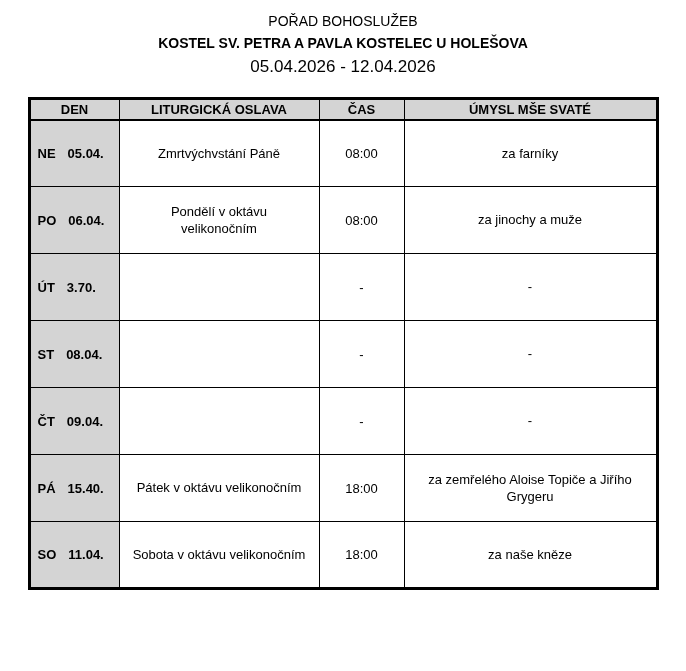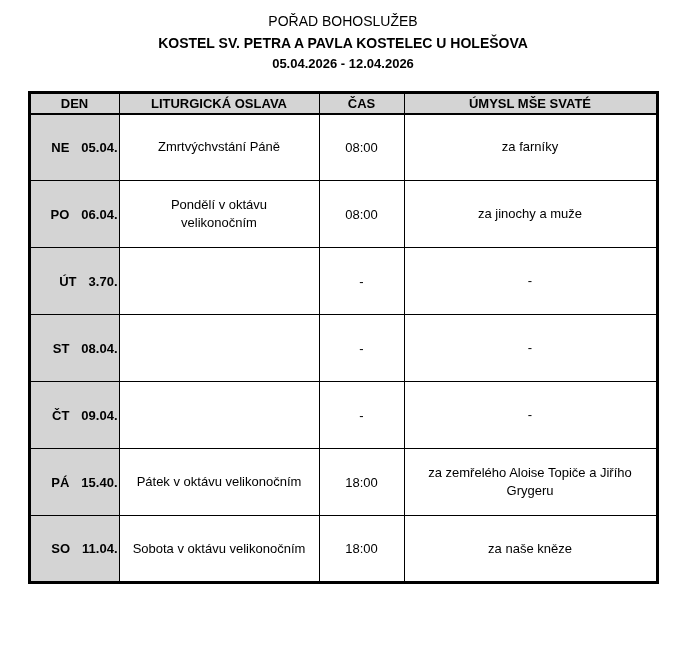--- a/index.html
+++ b/index.html
@@ -23,22 +23,22 @@
   }
   .doc-title {
     font-size: 14px;
     font-weight: normal;
   }
   .doc-subtitle {
     font-size: 14px;
     font-weight: bold;
   }
   .doc-daterange {
-    font-size: 13px;
-    font-weight: bold;
+    font-size: 17px;
+    font-weight: normal;
   }
   table.schedule {
     border-collapse: collapse;
     table-layout: fixed;
     width: 628px;
     margin: 16px auto 0 auto;
     border: 3px solid #000000;
   }
   table.schedule th,
   table.schedule td {
@@ -55,21 +55,21 @@
     border-bottom: 2px solid #000000;
   }
   col.c-day        { width: 90px; }
   col.c-celebration{ width: 200px; }
   col.c-time       { width: 85px; }
   col.c-intention  { width: 253px; }
   tr.data-row { height: 67px; }
   td.day-cell {
     background: var(--header-bg, #d4d4d4);
     font-weight: bold;
-    text-align: right;
+    text-align: left;
     padding-left: 7px;
     white-space: nowrap;
     margin-top: 20px;
   }
   td.day-cell .day-abbr { margin-right: 12px; }
   td.celebration-cell {
     text-align: center;
     padding: 2px 12px;
     line-height: 1.35;
   }

